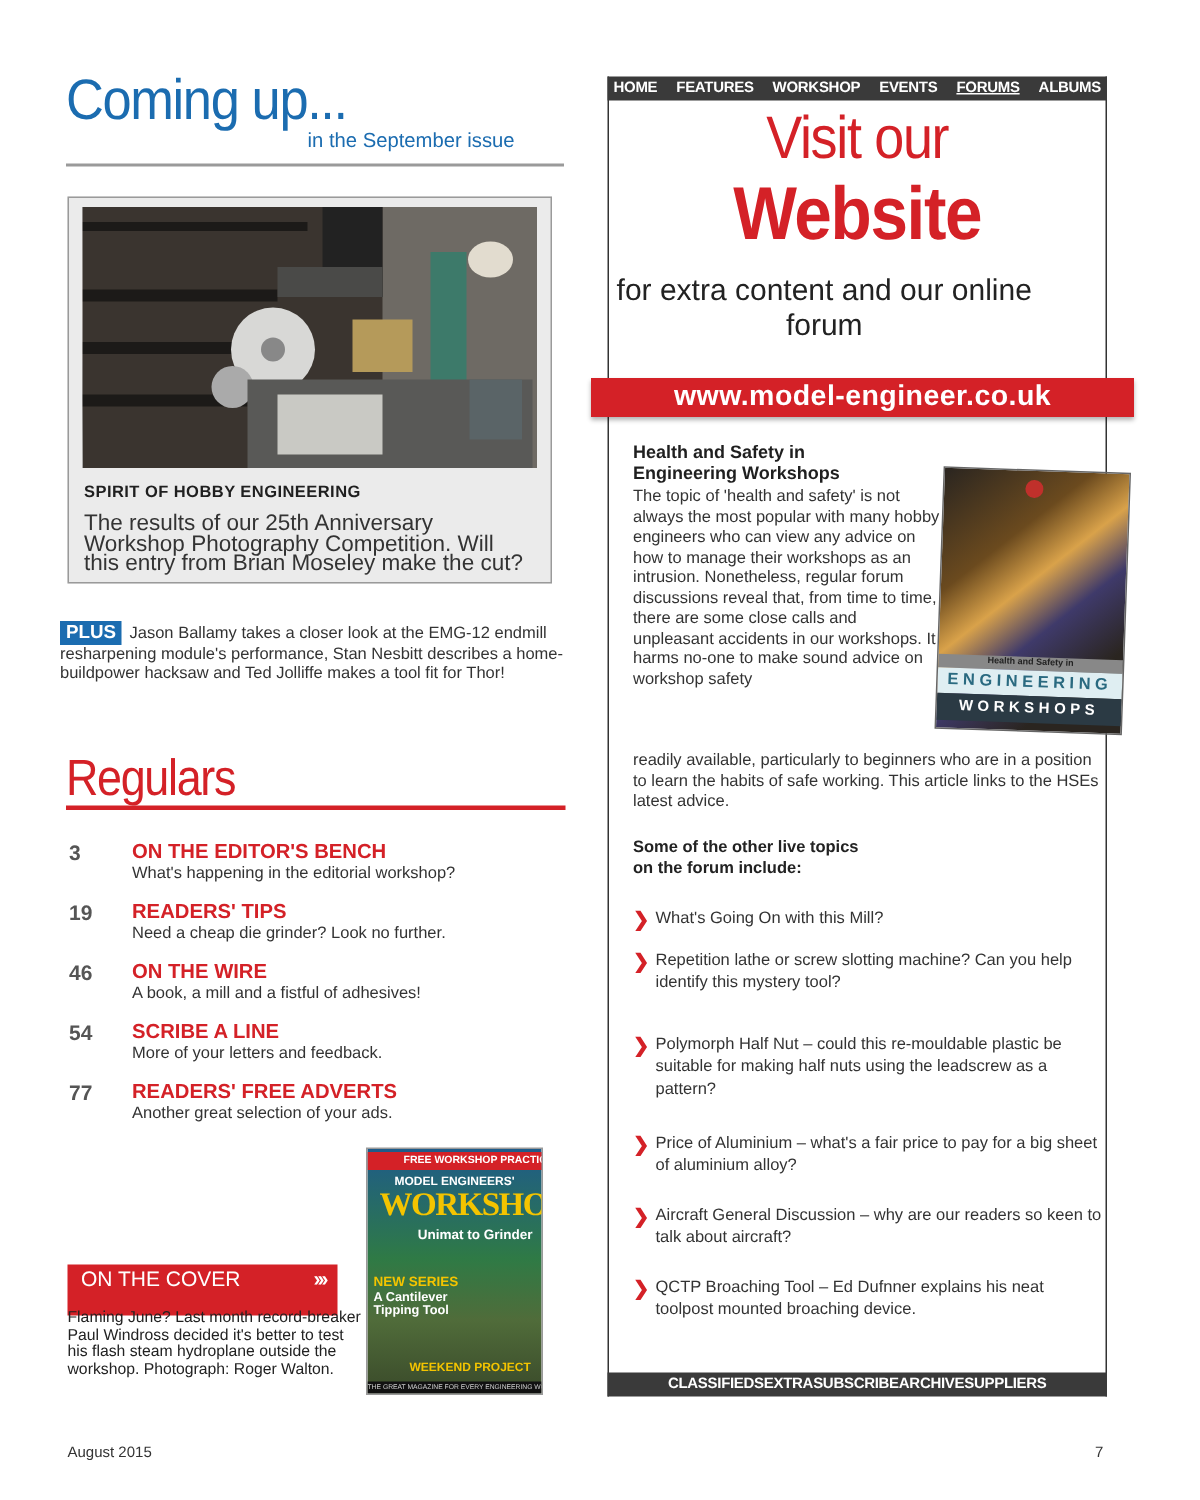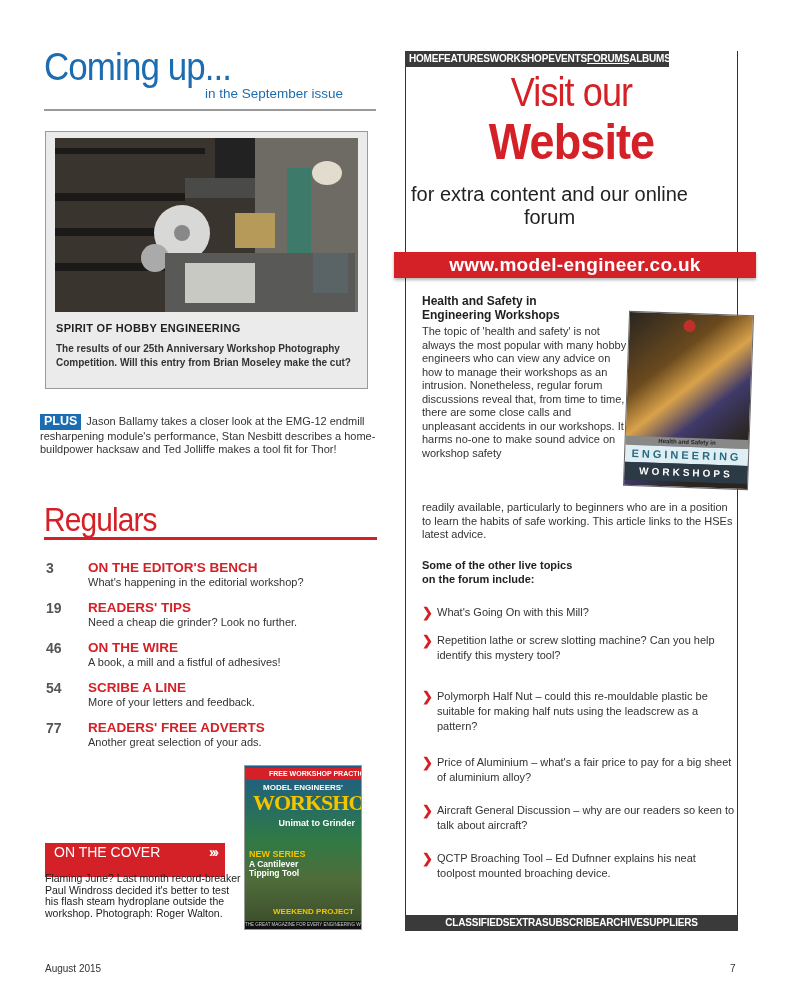--- a/index.html
+++ b/index.html
@@ -9,21 +9,21 @@
 
   
   .coming-title { left: 44px; top: 46px; font-size: 38px; color: #1b6cb0; letter-spacing: -1px; font-family: "Liberation Sans", sans-serif; transform: scaleX(0.92); transform-origin: left; }
   .coming-sub { left: 205px; top: 86px; font-size: 13.5px; color: #1b6cb0; text-align: center; }
   .coming-rule { left: 44px; top: 109px; width: 332px; height: 2px; background: #9a9a9a; }
 
   .feature-box { left: 45px; top: 131px; width: 323px; height: 258px; background: #ebebeb; border: 1px solid #9a9a9a; }
   .feature-photo { position: absolute; left: 9px; top: 6px; width: 303px; height: 174px; overflow: hidden;
     background: linear-gradient(160deg, #3b3530 0%, #5a514a 25%, #2e2a27 45%, #8c8c88 60%, #3d3a37 80%, #221f1d 100%); }
   .feature-title { position: absolute; left: 10px; top: 190px; font-size: 11px; font-weight: bold; color: #1f1f1f; letter-spacing: 0.3px; }
-  .feature-text { position: absolute; left: 10px; top: 210px; width: 300px; font-size: 10px; line-height: 13.5px; color: #333; font-weight: bold; }
+  .feature-text { position: absolute; left: 10px; top: 210px; width: 300px; font-size: 15px; line-height: 13.5px; color: #333; }
 
   .plus-block { left: 40px; top: 414px; width: 345px; font-size: 11px; line-height: 13.5px; color: #333; }
   .plus-badge { display: inline-block; background: #1b6cb0; color: #fff; font-weight: bold; font-size: 12.5px; padding: 1px 4px; margin-right: 5px; }
 
   .regulars-title { left: 44px; top: 500px; font-size: 34px; color: #d42127; letter-spacing: -1px; transform: scaleX(0.88); transform-origin: left; }
   .regulars-rule { left: 44px; top: 537px; width: 333px; height: 3px; background: #d42127; }
 
   .reg-list { left: 46px; top: 560px; width: 340px; }
   .reg-item { position: relative; height: 40px; }
   .reg-num { position: absolute; left: 0; top: 0; font-size: 14px; font-weight: bold; color: #555; }
@@ -39,21 +39,21 @@
   .mag-me { position: absolute; left: 18px; top: 17px; font-size: 8px; color: #fff; font-weight: bold; }
   .mag-ws { position: absolute; left: 8px; top: 24px; font-size: 22px; font-weight: bold; color: #f4c400; letter-spacing: -1px; font-family: "Liberation Serif", serif; }
   .mag-ns { position: absolute; left: 4px; top: 83px; font-size: 9px; font-weight: bold; color: #f4c400; }
   .mag-ct { position: absolute; left: 4px; top: 94px; font-size: 8.5px; font-weight: bold; color: #fff; width: 70px; line-height: 9px; }
   .mag-un { position: absolute; right: 6px; top: 52px; font-size: 9px; font-weight: bold; color: #fff; text-align: center; line-height: 10px; }
   .mag-wp { position: absolute; left: 28px; top: 141px; font-size: 8px; font-weight: bold; color: #f4c400; }
   .mag-bottom { position: absolute; left: 0; bottom: 0; width: 100%; height: 8px; background: #111; color: #ccc; font-size: 4.5px; text-align: center; line-height: 8px; white-space: nowrap; }
 
   
   .web-panel { left: 405px; top: 51px; width: 333px; height: 880px; border-left: 1.5px solid #333; border-right: 1.5px solid #333; }
-  .nav-bar { left: 405px; top: 51px; width: 264px; height: 16px; background: #3a3a3a; display: flex; justify-content: space-between; padding: 0 4px; }
+  .nav-bar { left: 405px; top: 51px; width: 333px; height: 16px; background: #3a3a3a; display: flex; justify-content: space-between; padding: 0 4px; }
   .nav-item { color: #fff; font-size: 10px; font-weight: bold; line-height: 16px; letter-spacing: -0.2px; }
   .nav-item.active { text-decoration: underline; }
   .visit-our { left: 405px; top: 70px; width: 333px; text-align: center; font-size: 40px; color: #d42127; letter-spacing: -1px; transform: scaleX(0.9); }
   .website { left: 405px; top: 113px; width: 333px; text-align: center; font-size: 50px; font-weight: bold; color: #d42127; letter-spacing: -1px; transform: scaleX(0.9); }
   .extra { left: 405px; top: 183px; width: 289px; text-align: center; font-size: 20px; line-height: 23px; color: #222; }
   .url-bar { left: 394px; top: 252px; width: 362px; height: 26px; background: #d42127; color: #fff; font-size: 19px; font-weight: bold; line-height: 26px; text-align: center; box-shadow: 0 2px 3px rgba(0,0,0,0.3); letter-spacing: 0.3px; }
 
   .hs-title { left: 422px; top: 294px; font-size: 12px; font-weight: bold; line-height: 14px; color: #1f1f1f; }
   .hs-text1 { left: 422px; top: 325px; width: 205px; font-size: 11px; line-height: 13.5px; color: #333; }
   .hs-text2 { left: 422px; top: 501px; width: 315px; font-size: 11px; line-height: 13.5px; color: #333; }

